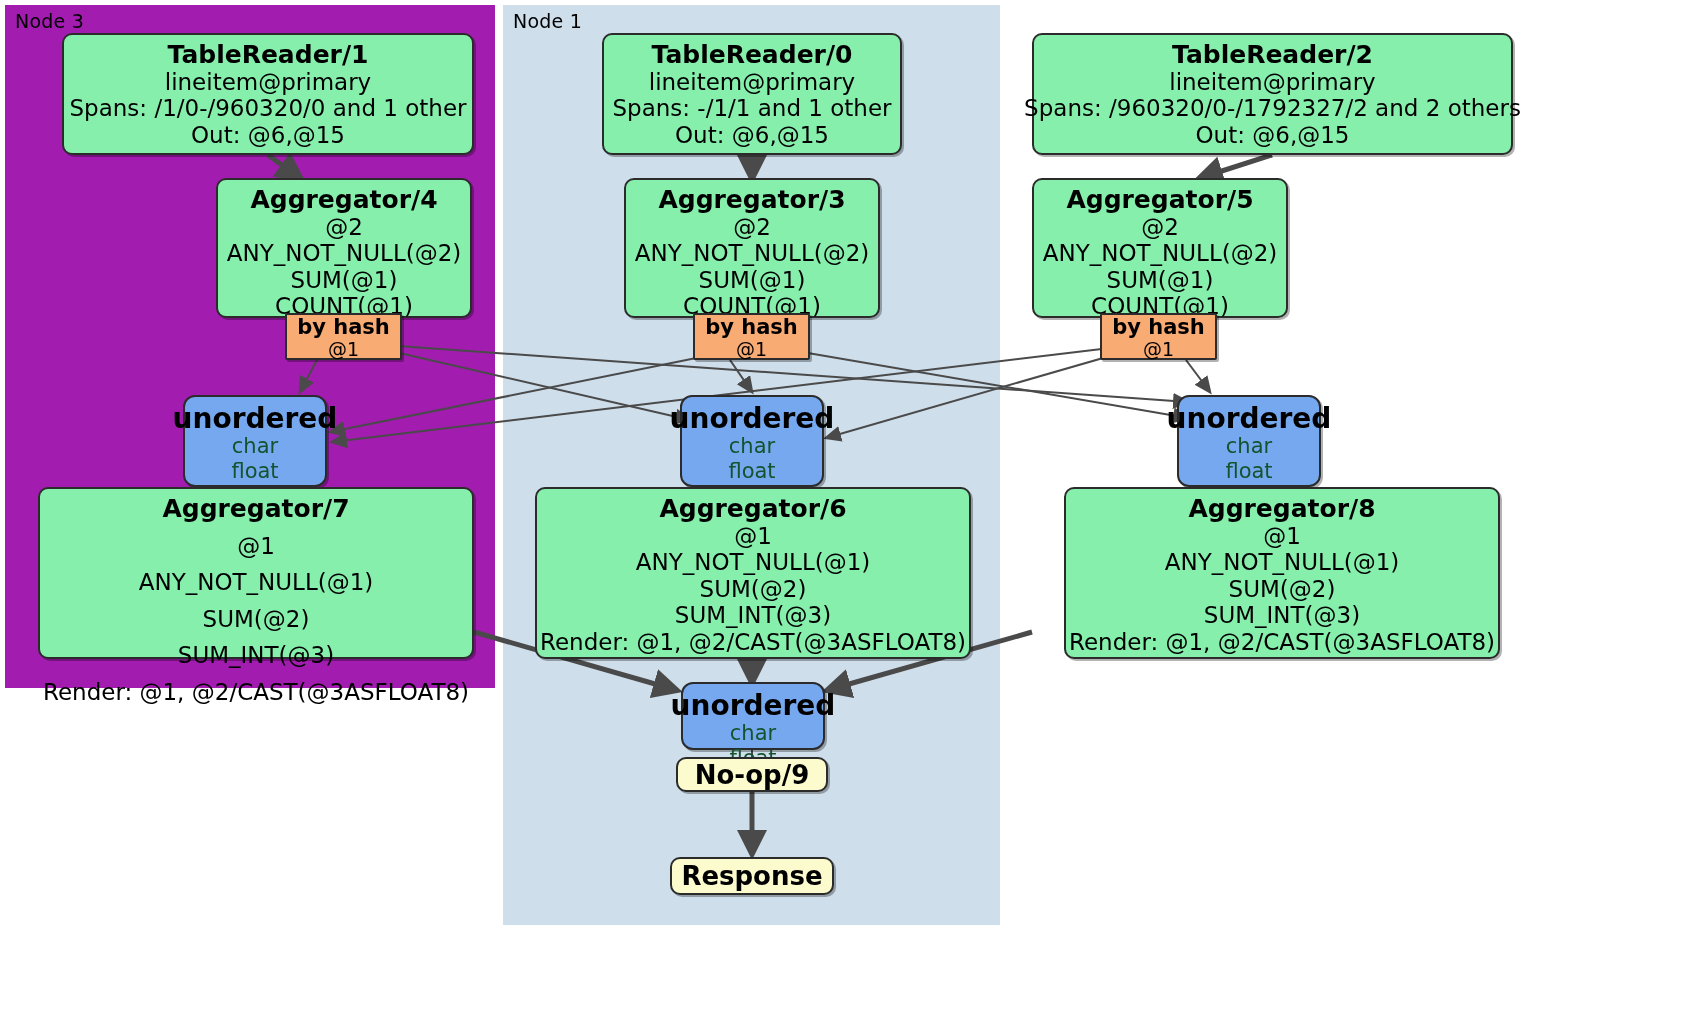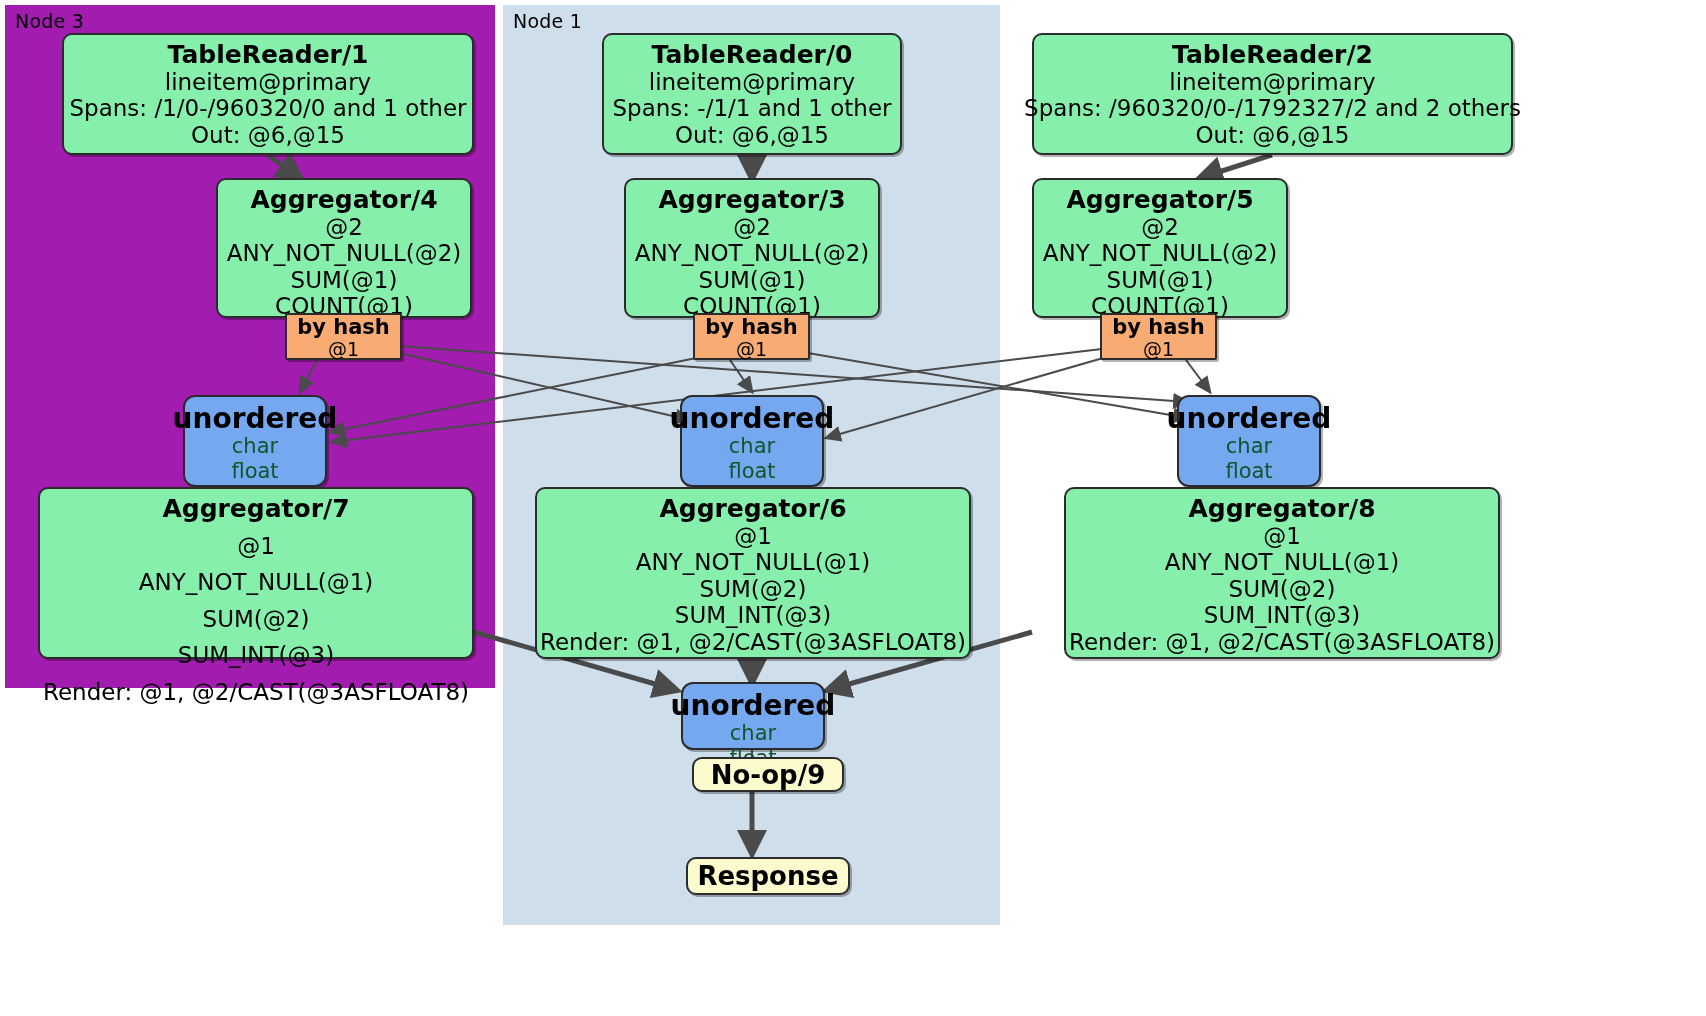--- a/index.html
+++ b/index.html
@@ -41,21 +41,21 @@
   .router .title{font-size:21px;font-weight:bold;line-height:1.1;color:#000;}
   .router .line{font-size:19px;line-height:1.15;color:#000;}
 
   .sync{
     background:#76a8f0;border:2px solid #2b2b2b;border-radius:12px;
     padding-top:6px;
   }
   .sync .title{font-size:28px;font-weight:bold;line-height:1.12;color:#000;}
   .sync .line{font-size:21px;line-height:1.18;color:#14532d;}
 
-  .simple{background:#fbfbce;justify-content:center;padding:0;margin-left:16px;}
+  .simple{background:#fbfbce;justify-content:center;padding:0;}
   .simple .title{font-size:26px;font-weight:bold;color:#000;line-height:1;}
 
   
   #edges{position:absolute;left:0;top:0;width:1706px;height:1016px;pointer-events:none;}
   .thin{stroke:#4a4a4a;stroke-width:2;fill:none;}
   .thick{stroke:#4a4a4a;stroke-width:5;fill:none;}
 </style>
 </head>
 <body>
 

